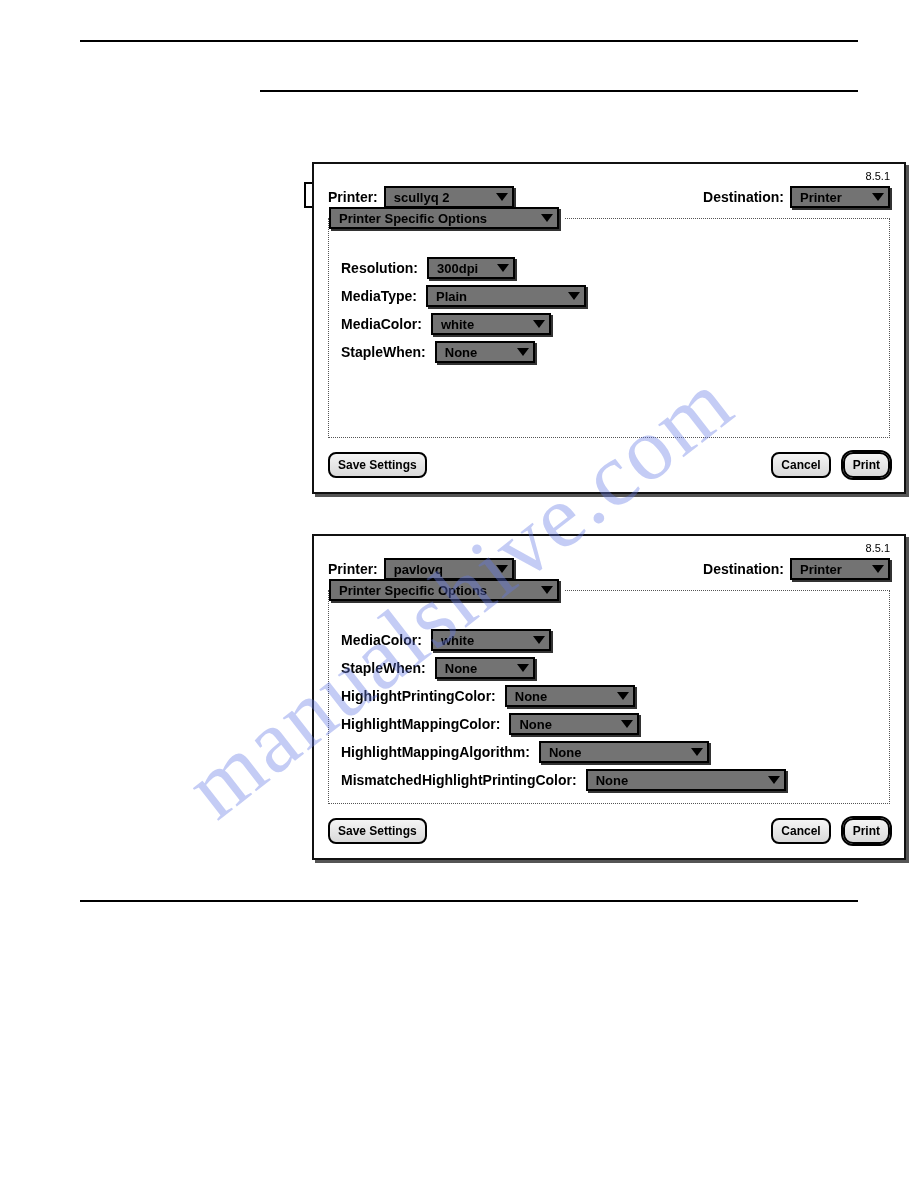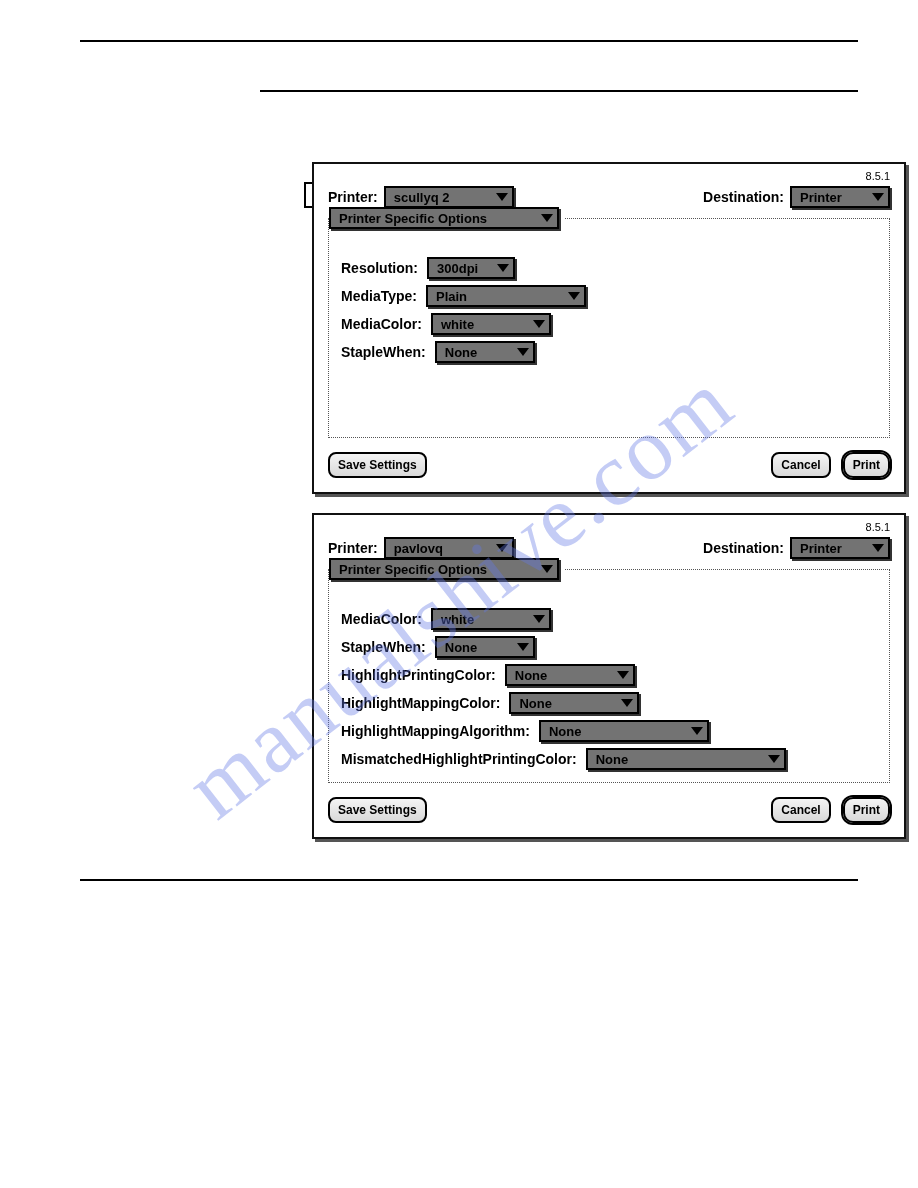--- a/index.html
+++ b/index.html
@@ -25,21 +25,21 @@
   .thumb.left  { width: 26px; height: 26px; left: 304px; top: 182px; }
   .thumb.right { width: 14px; height: 18px; left: 800px; top: 190px; }
 
   .dialog {
     position: relative;
     width: 594px;
     margin-left: 232px;
     border: 2px solid #111;
     background: #fff;
     padding: 12px 14px 14px 14px;
-    margin-bottom: 19px;
+    margin-bottom: 40px;
     box-shadow: 3px 3px 0 #555;
   }
   .version {
     position: absolute;
     top: 6px; right: 14px;
     font-size: 11px;
   }
   .row {
     display: flex;
     align-items: center;

